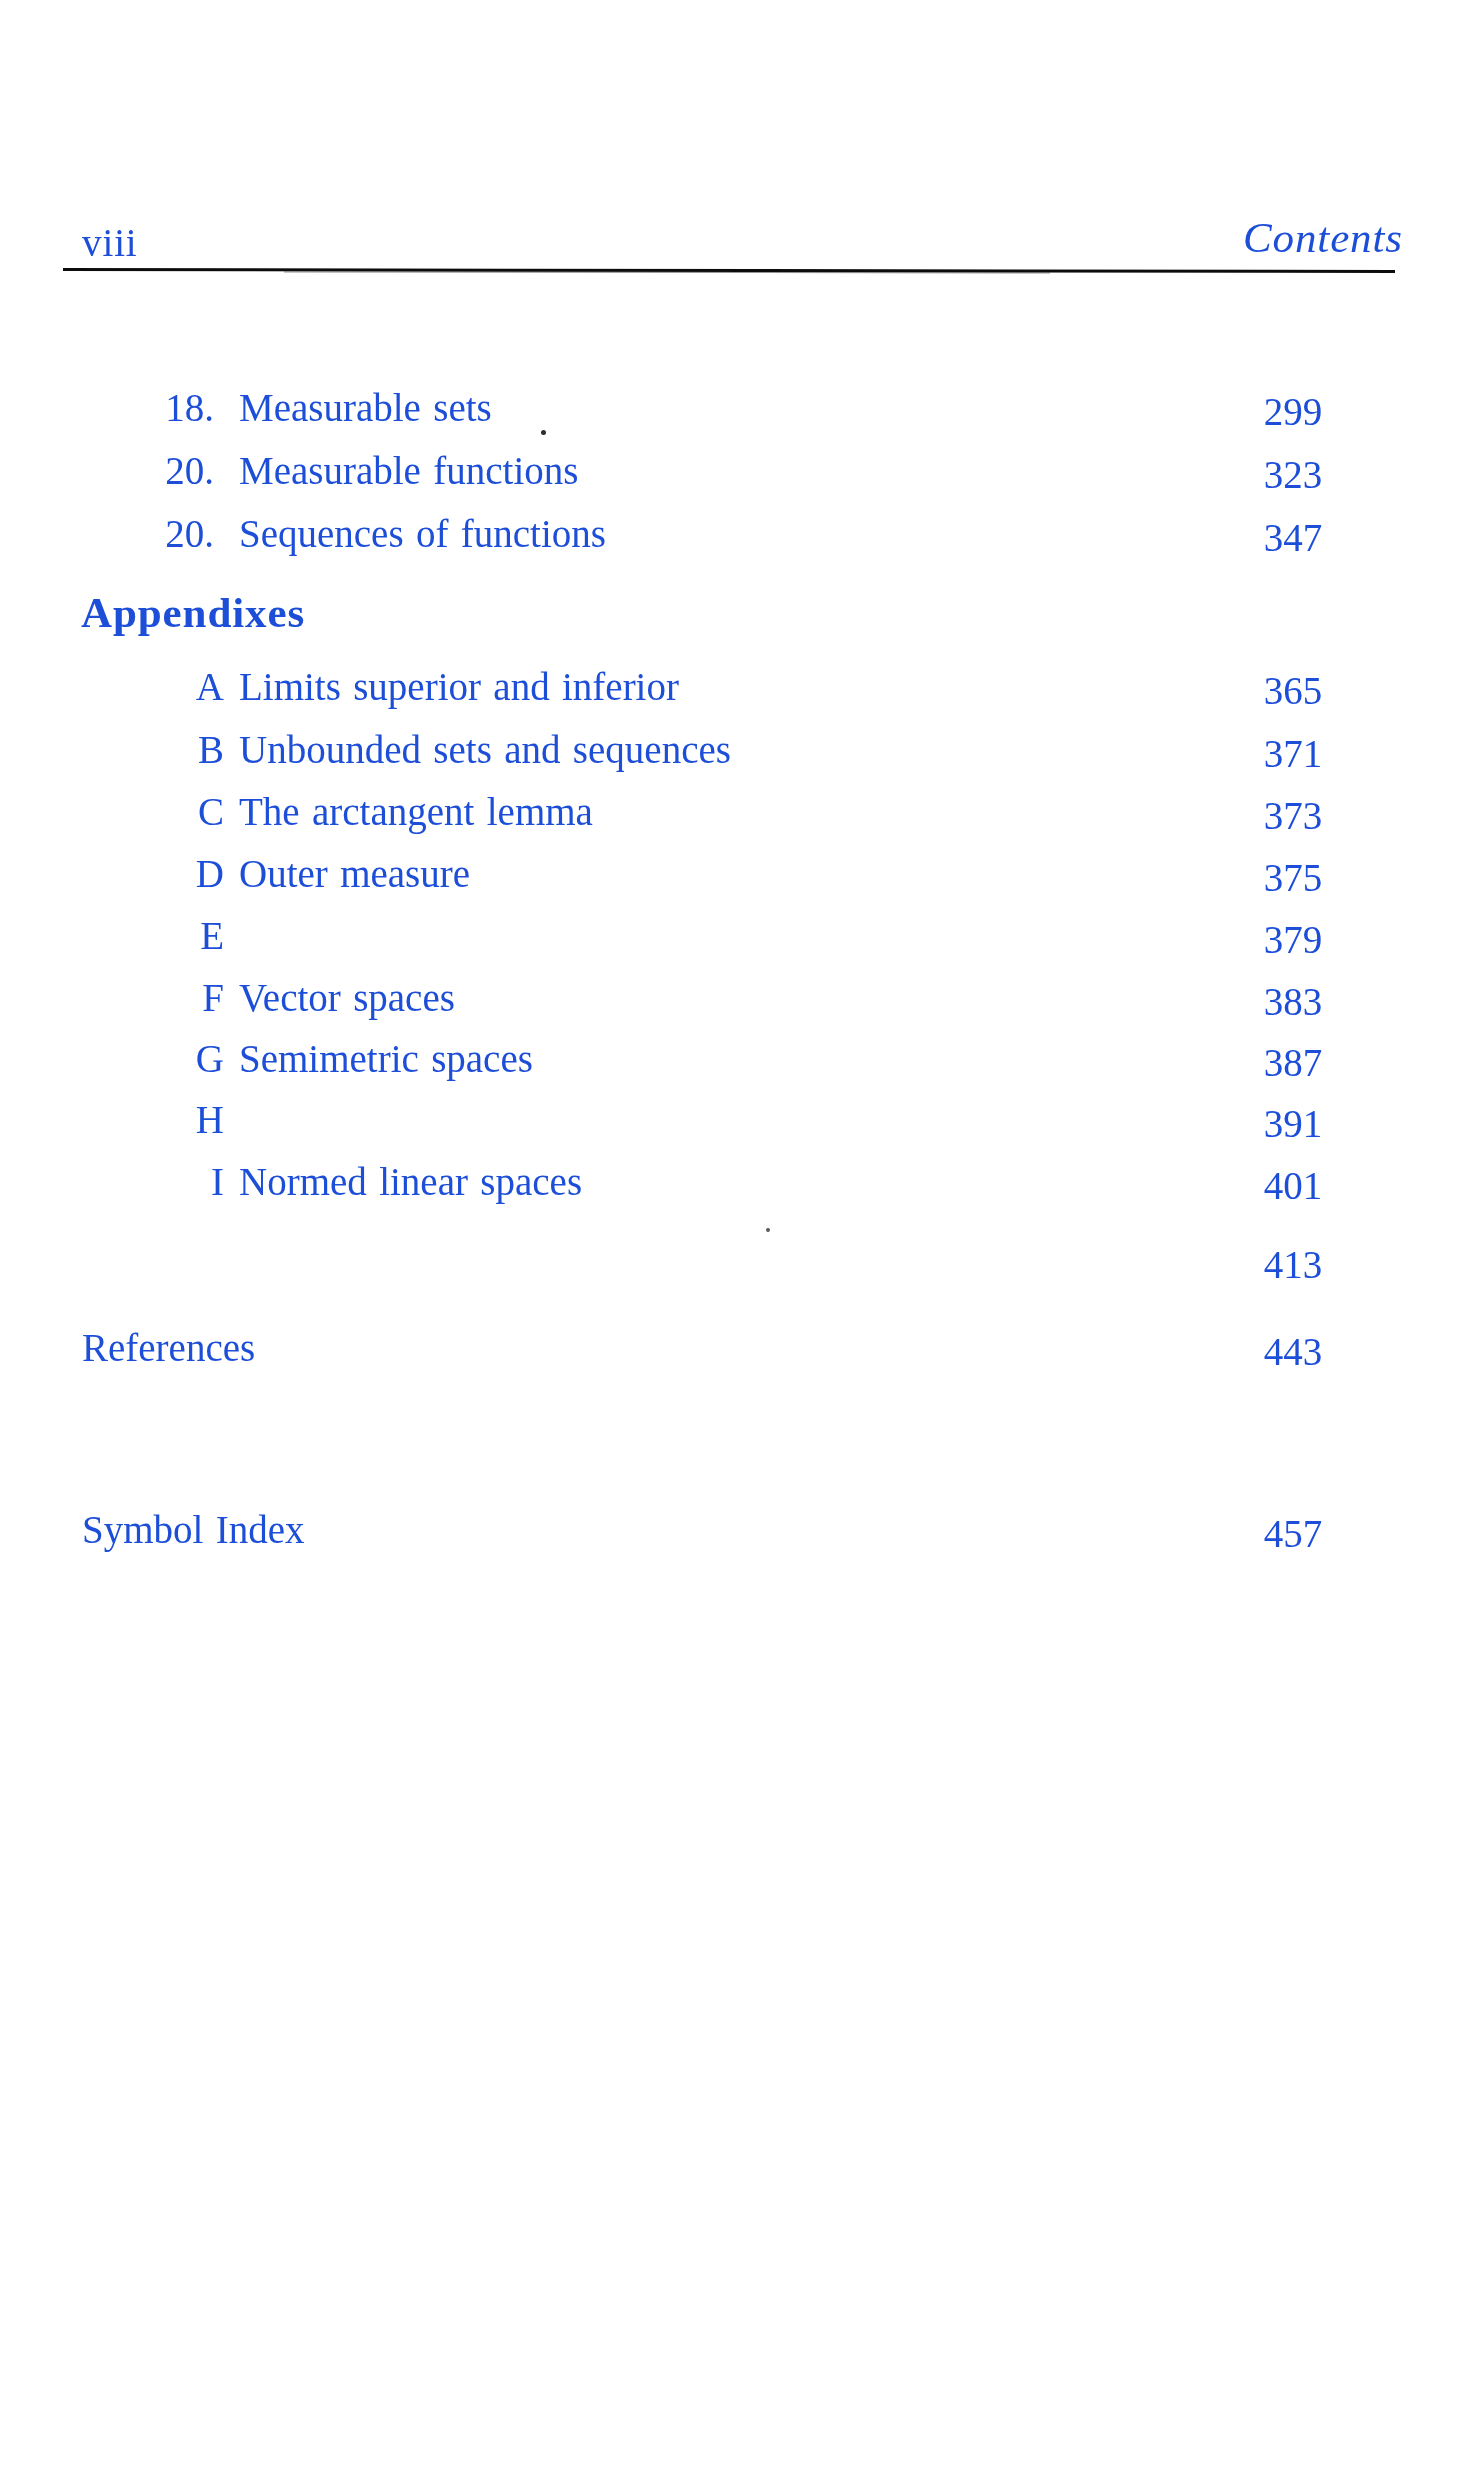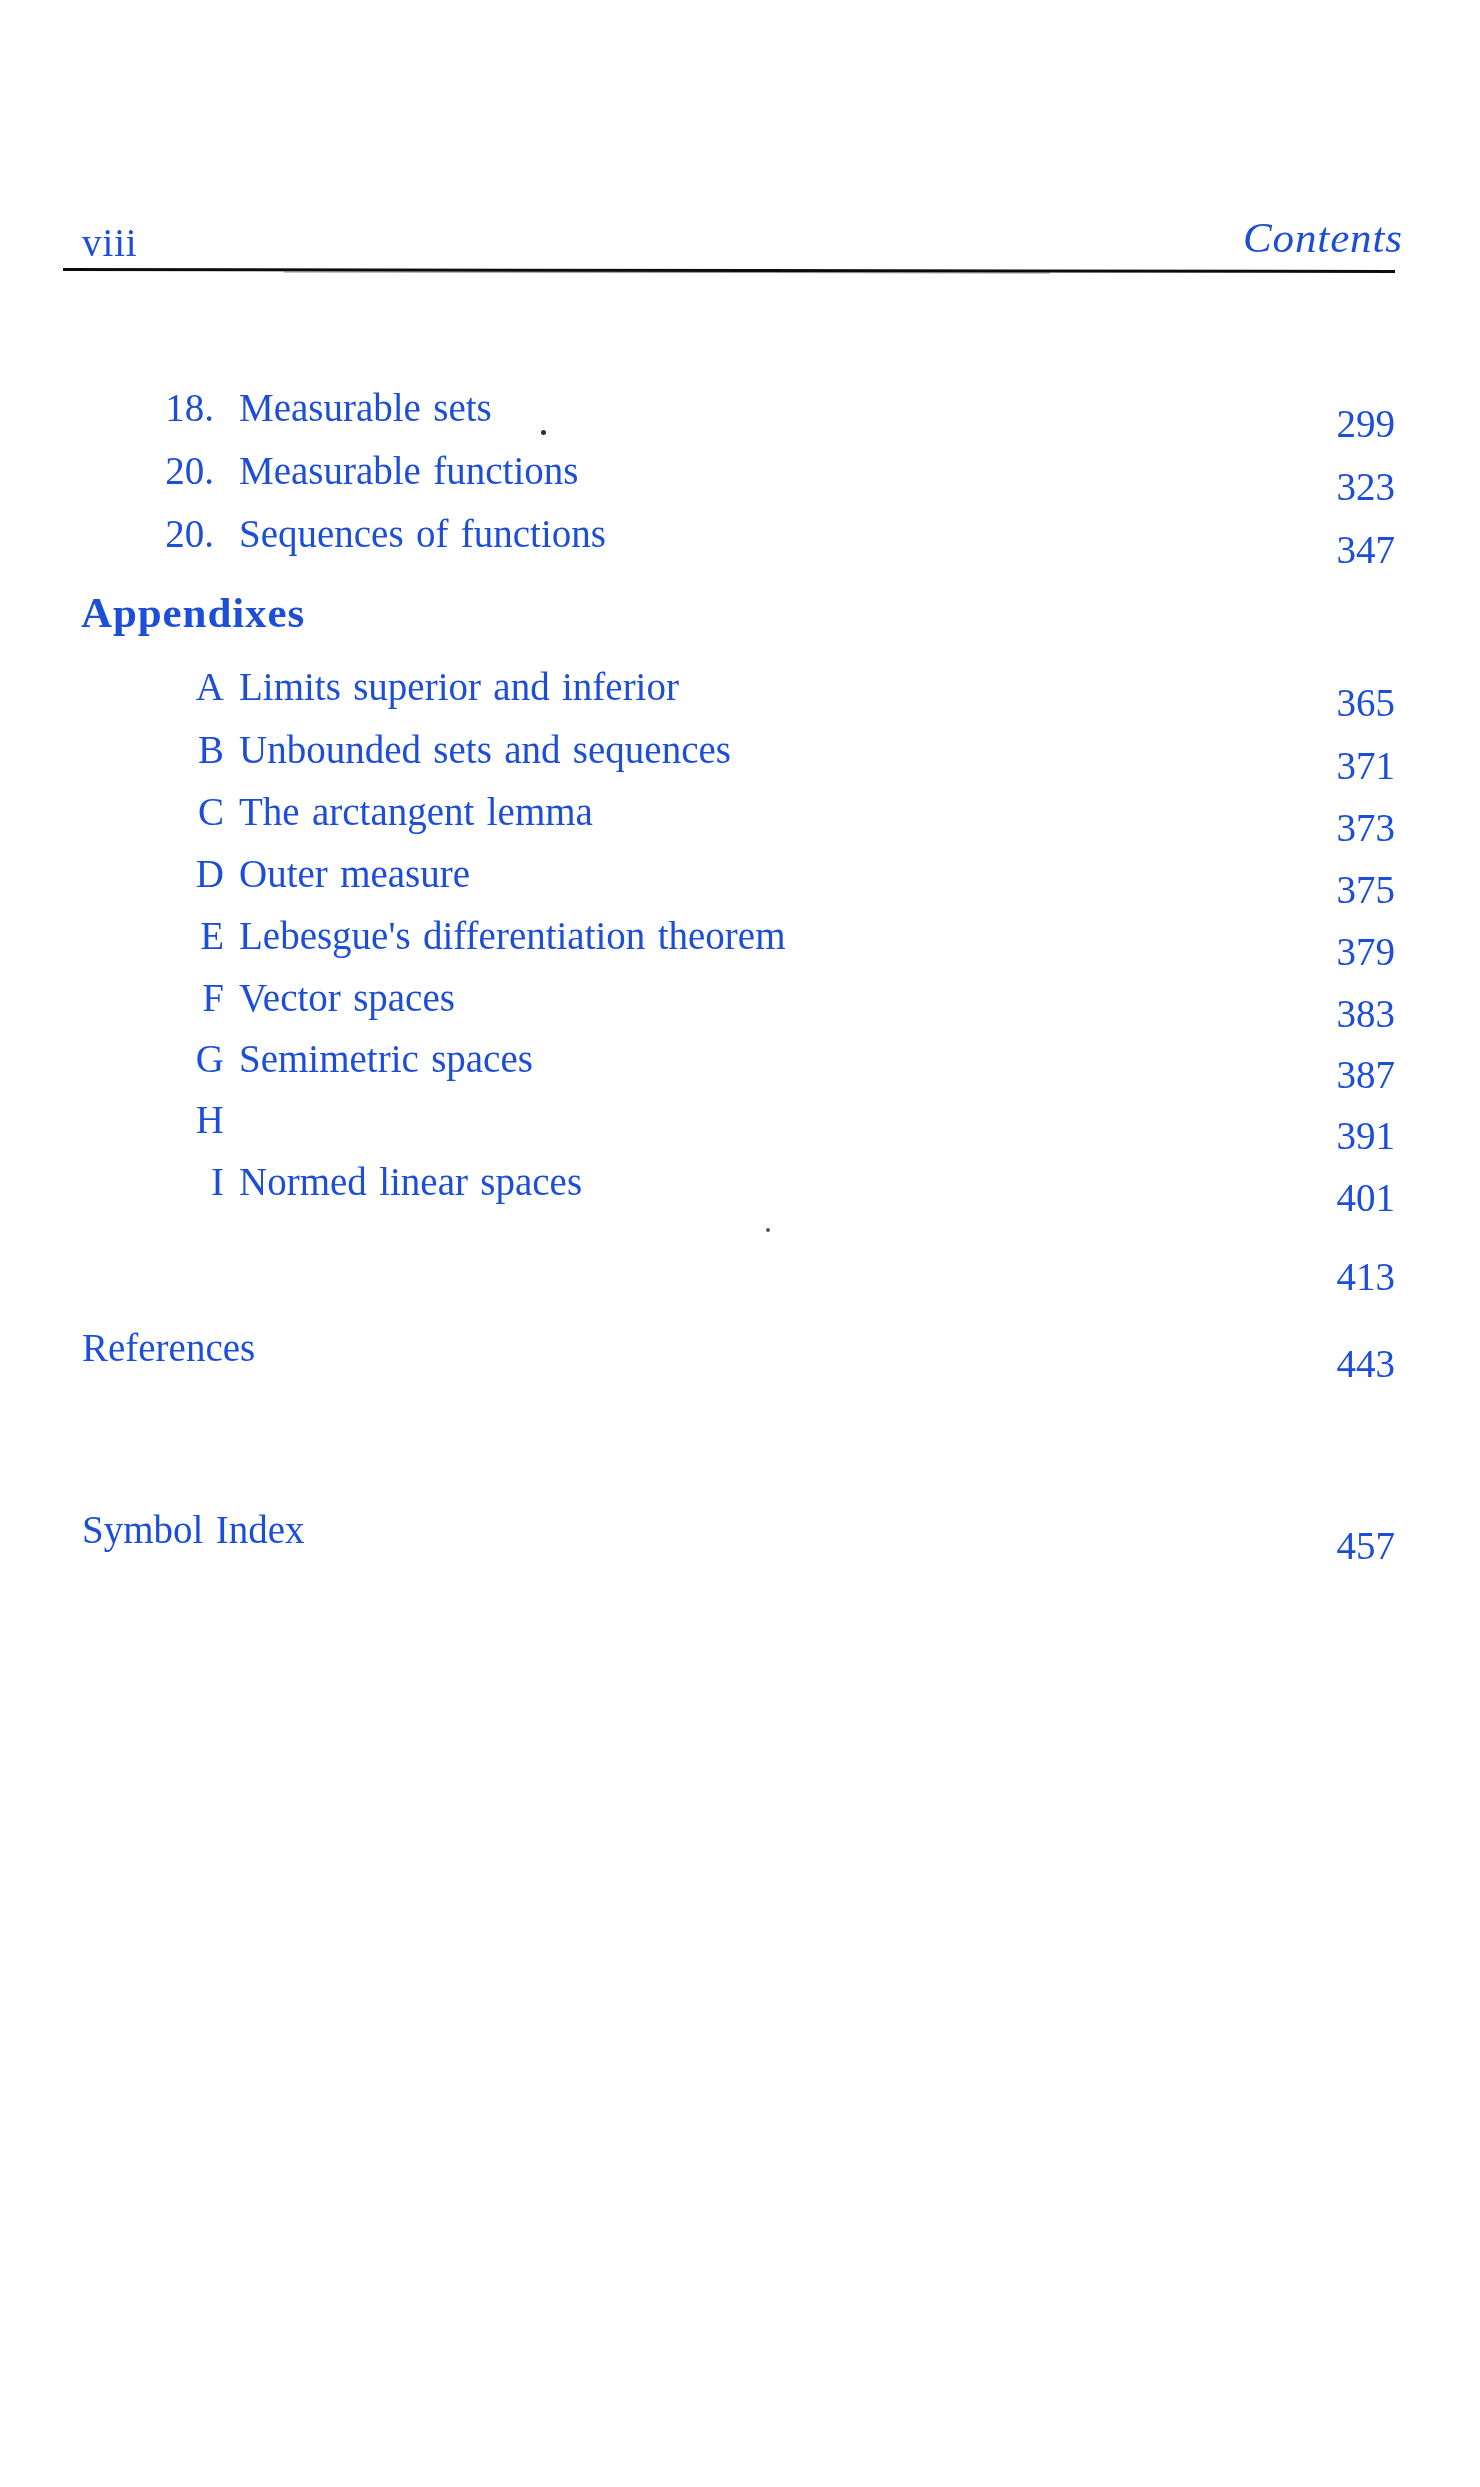--- a/index.html
+++ b/index.html
@@ -88,23 +88,23 @@
   }
   .bm-title {
     position: absolute;
     left: 82px;
     top: 0;
     white-space: nowrap;
   }
   .pg {
     position: absolute;
     left: 1191px;
-    top: 16px;
+    top: 4px;
     width: 204px;
-    text-align: right;
+    text-align: center;
   }
   
   #ch-0 { top: 384px; }
   #ch-1 { top: 447px; }
   #ch-2 { top: 510px; }
   
   .section-heading {
     position: absolute;
     left: 81px;
     top: 589px;
@@ -179,21 +179,20 @@
     <span class="title">The arctangent lemma</span>
     <span class="pg">373</span>
   </div>
   <div class="row" id="ap-3">
     <span class="letter">D</span>
     <span class="title">Outer measure</span>
     <span class="pg">375</span>
   </div>
   <div class="row" id="ap-4">
     <span class="letter">E</span>
-    <span class="title">Lebesgue's differentiation theorem</span>
     <span class="pg">379</span>
   </div>
   <div class="row" id="ap-5">
     <span class="letter">F</span>
     <span class="title">Vector spaces</span>
     <span class="pg">383</span>
   </div>
   <div class="row" id="ap-6">
     <span class="letter">G</span>
     <span class="title">Semimetric spaces</span>

